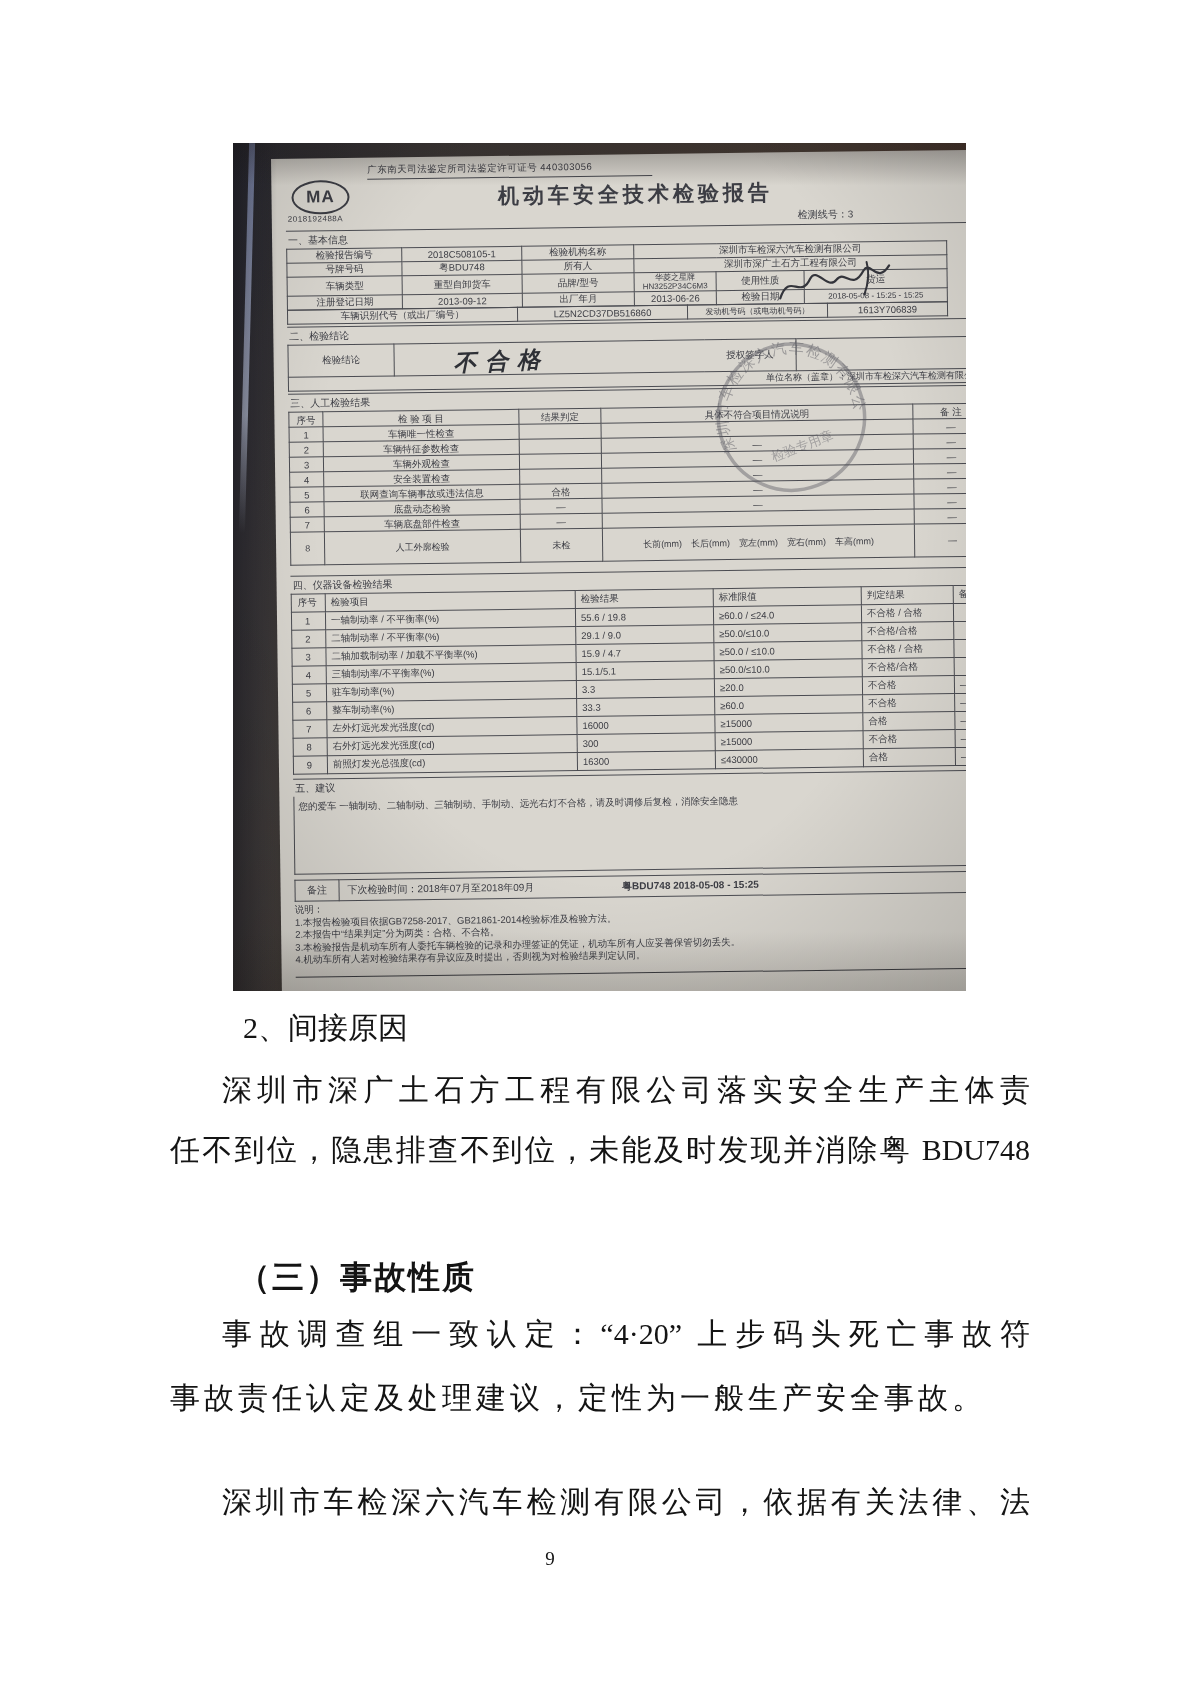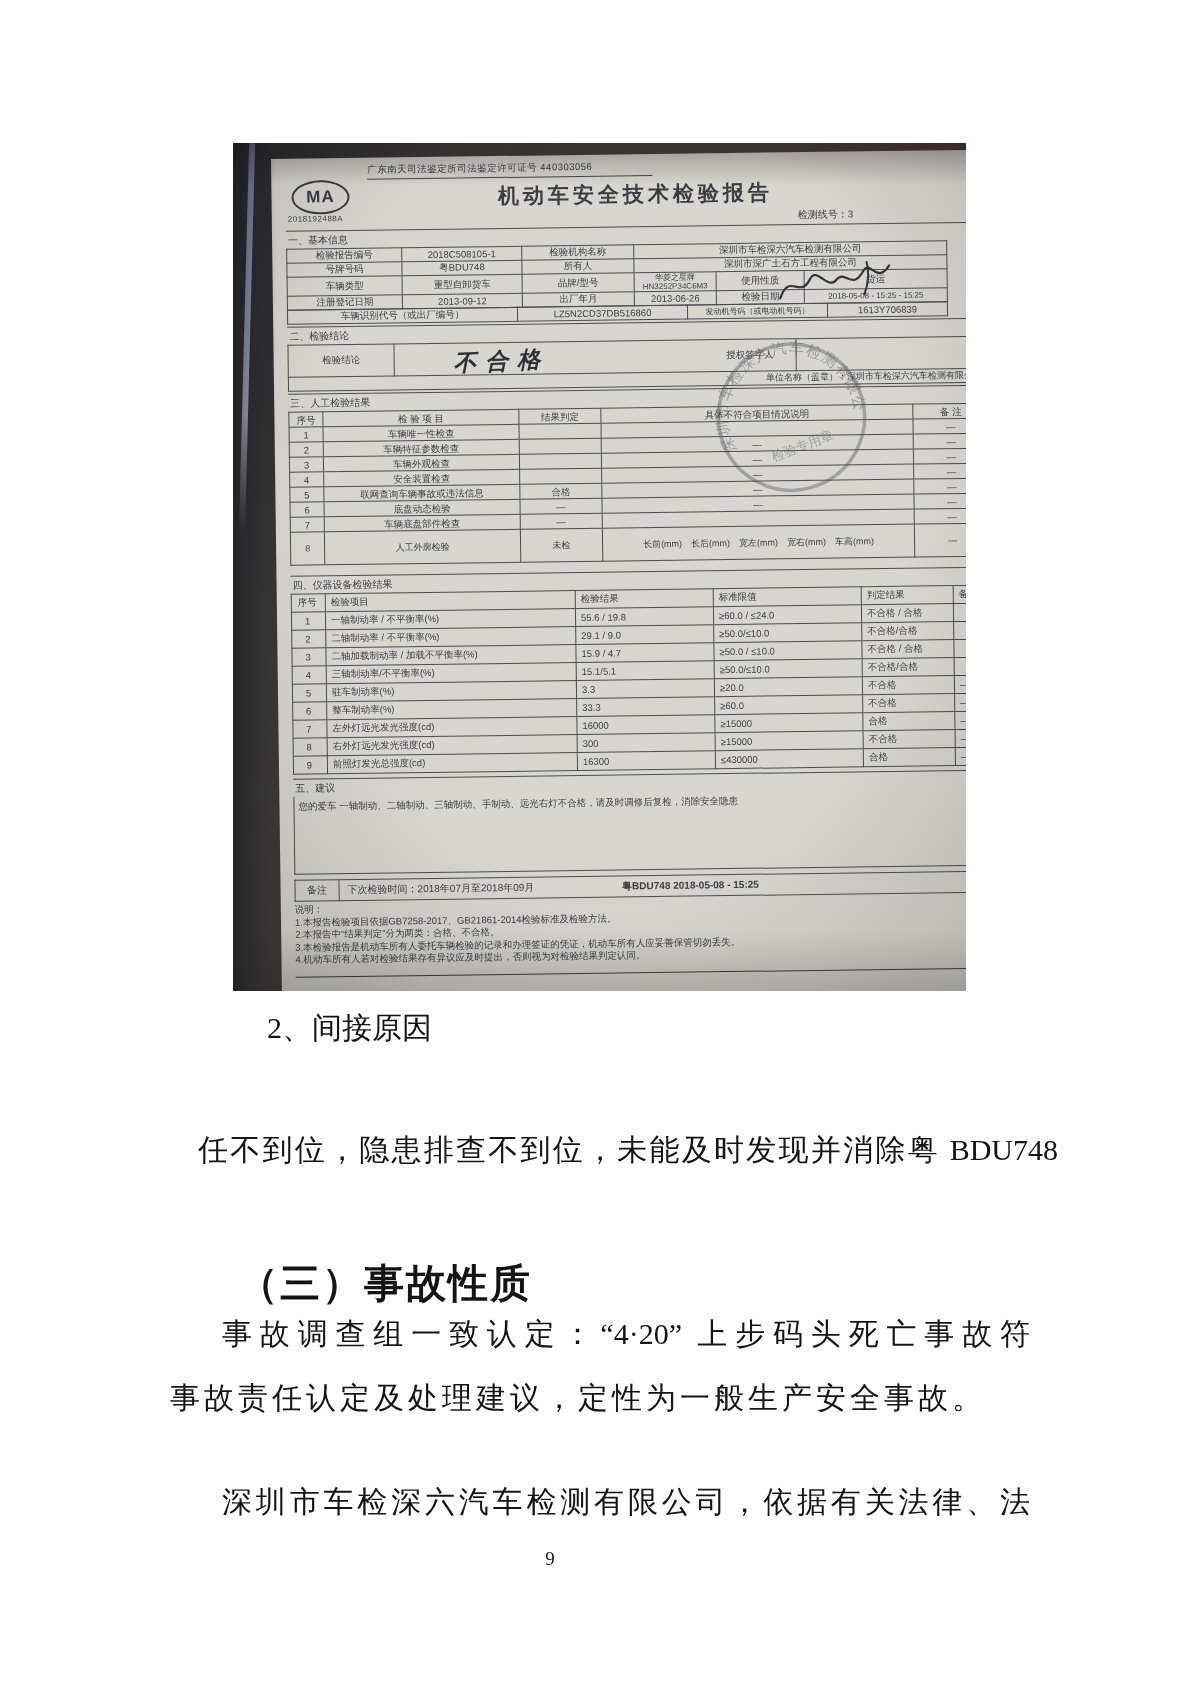--- a/index.html
+++ b/index.html
@@ -55,21 +55,21 @@
   .notes{font-size:9.5px;line-height:12.5px;margin-top:2px;}
   .botline{border-top:1.8px solid #3a3b40;margin-top:10px;width:104%;}
 
   .sig{position:absolute;left:500px;top:108px;transform:rotate(-6deg);}
   .stamp{position:absolute;left:436px;top:184px;transform:rotate(-20deg);opacity:0.8;}
 
   
   .doc{position:absolute;left:0;top:0;width:1199px;height:1696px;font-size:30px;color:#141414;}
   .doc .line{position:absolute;white-space:nowrap;}
   .doc .j{white-space:normal;text-align:justify;text-align-last:justify;}
-  .doc .h{font-family:"Liberation Sans", sans-serif;font-weight:bold;font-size:40px;}
+  .doc .h{font-family:"Liberation Sans", sans-serif;font-weight:bold;font-size:32px;}
   .pageno{position:absolute;left:0;top:1548px;width:1100px;text-align:center;font-size:19px;}
 </style>
 </head>
 <body>
 
 <div class="photo">
   <div class="book-edge"></div>
 
   <div class="paper">
 
@@ -383,20 +383,21 @@
       <text font-size="15" fill="rgba(80,80,90,0.55)" letter-spacing="1.5">
         <textPath href="#sArc">深圳市车检深六汽车检测有限公司</textPath>
       </text>
       <text x="81" y="116" text-anchor="middle" font-size="13" fill="rgba(80,80,90,0.5)">检验专用章</text>
     </svg>
 
   </div>
 </div>
 
 <div class="doc">
-  <div class="line" style="left:243px;top:1008px;margin-left:24px;">2、间接原因</div>
-  <div class="line j" style="left:170px;top:1130px;width:860px;margin-left:28px;">任不到位，隐患排查不到位，未能及时发现并消除粤 BDU748</div>
+  <div class="line" style="left:243px;top:1008px;">2、间接原因</div>
+  <div class="line j" style="left:222px;top:1070px;width:808px;">深圳市深广土石方工程有限公司落实安全生产主体责</div>
+  <div class="line j" style="left:170px;top:1130px;width:860px;">任不到位，隐患排查不到位，未能及时发现并消除粤 BDU748</div>
   <div class="line h" style="left:238px;top:1256px;letter-spacing:2px;">（三）事故性质</div>
   <div class="line j" style="left:222px;top:1314px;width:808px;">事故调查组一致认定：“4·20” 上步码头死亡事故符</div>
   <div class="line" style="left:170px;top:1378px;letter-spacing:4px;">事故责任认定及处理建议，定性为一般生产安全事故。</div>
   <div class="line j" style="left:222px;top:1482px;width:808px;">深圳市车检深六汽车检测有限公司，依据有关法律、法</div>
   <div class="pageno">9</div>
 </div>
 
 </body></html>

